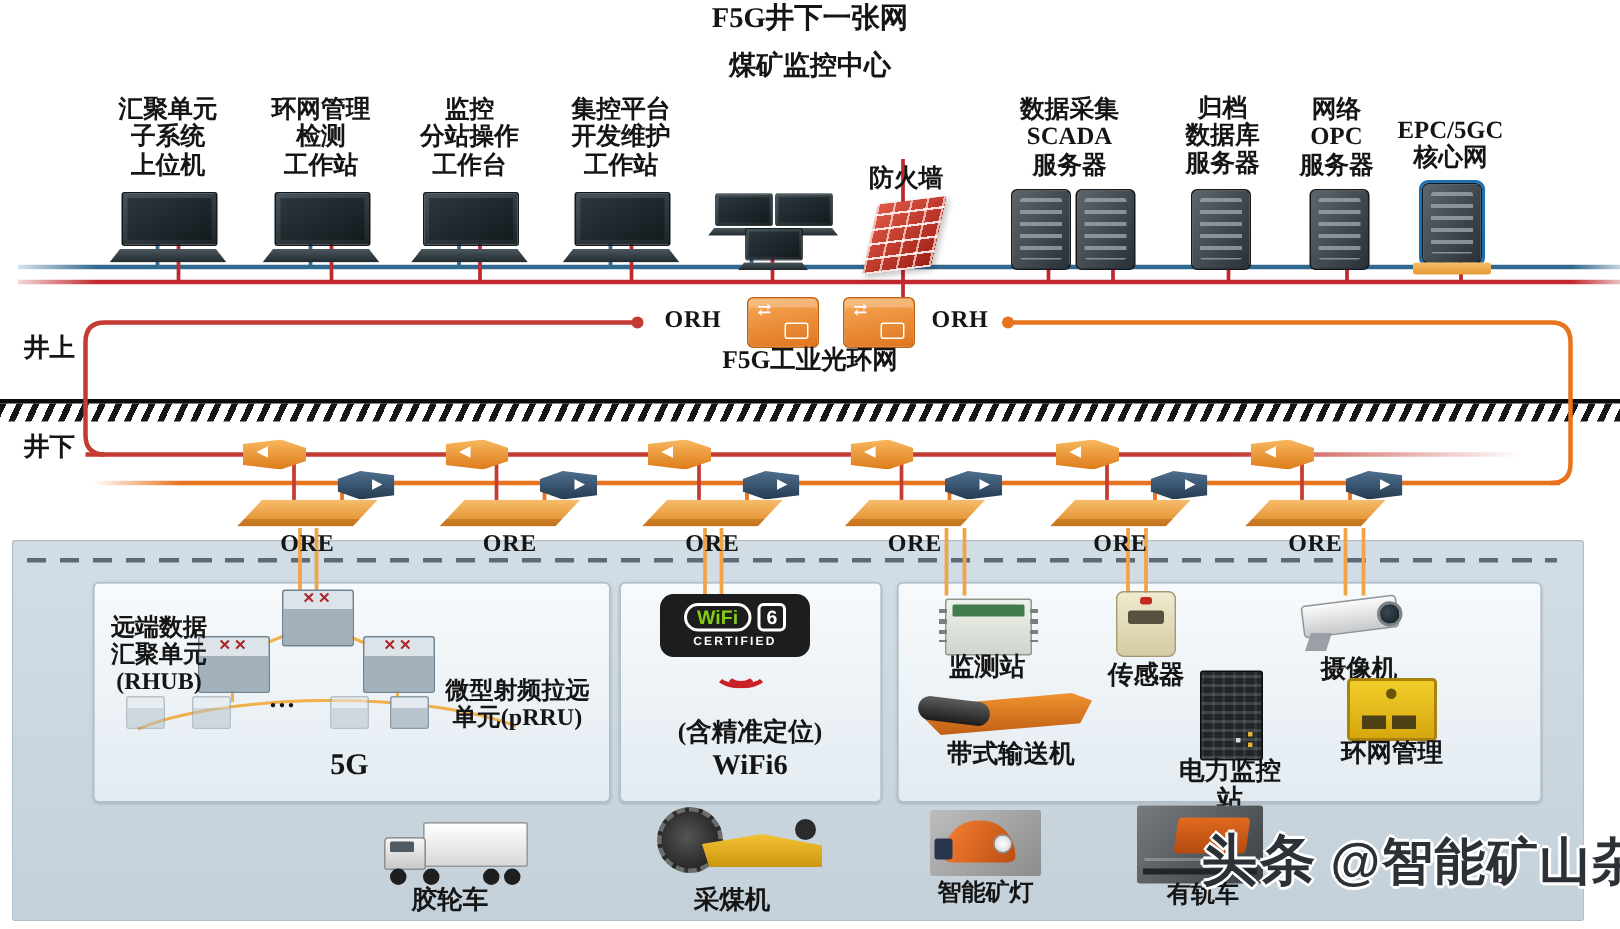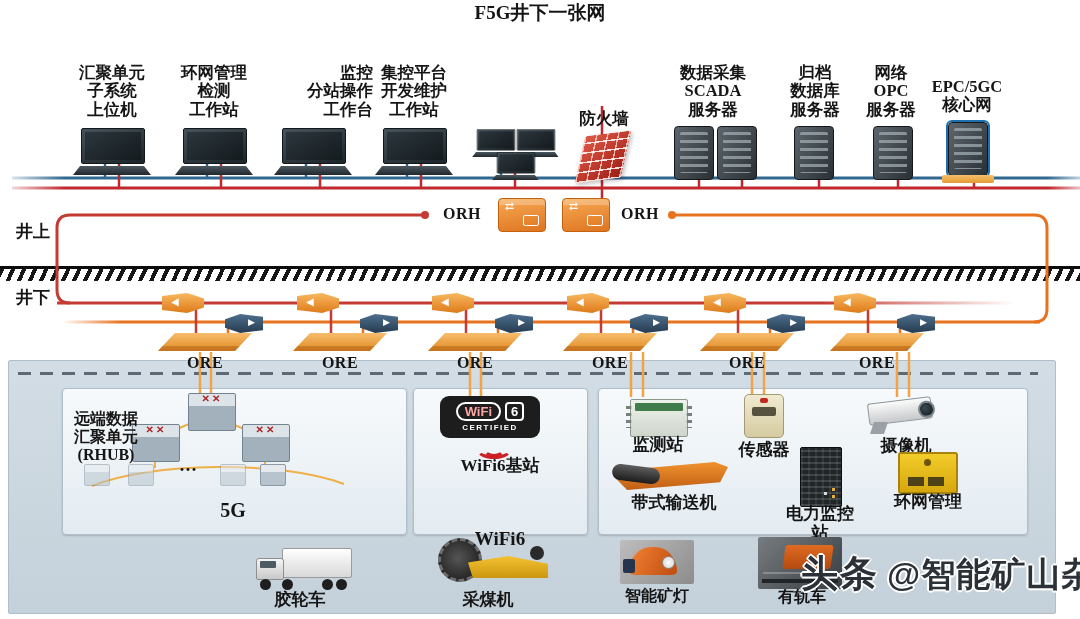--- a/index.html
+++ b/index.html
@@ -81,21 +81,21 @@
     color:#ab2428;font-size:10px;font-weight:700;letter-spacing:2px;}
   .cube-sm{width:24px;height:20px;border:1px solid #8a99a4;border-radius:2px;
     background:linear-gradient(#e4eaee 0 7px,#b7c4cd 7px);}
   .faint{opacity:.55;}
 
   
   .wifi-badge{width:100px;height:42px;background:#1d1d1d;border-radius:9px;z-index:4;
     display:flex;flex-direction:column;align-items:center;justify-content:center;gap:2px;
     font-family:"Liberation Sans",sans-serif;}
   .wifi-row{display:flex;align-items:center;gap:4px;}
-  .wifi-word{color:#fca5a5;font-size:13px;font-weight:700;border:2px solid #fff;border-radius:11px;padding:0 7px;line-height:15px;}
+  .wifi-word{color:#84cc16;font-size:13px;font-weight:700;border:2px solid #fff;border-radius:11px;padding:0 7px;line-height:15px;}
   .wifi-num{color:#fff;font-size:13px;font-weight:700;border:2px solid #fff;border-radius:4px;padding:0 4px;line-height:15px;}
   .wifi-cert{color:#fff;font-size:8px;font-weight:700;letter-spacing:1.5px;}
   .arc{position:absolute;border:3px solid rgba(0,0,0,0);border-bottom-color:#cb2026;border-radius:50%;}
 
   
   .mstation{width:56px;height:36px;background:linear-gradient(#eef2ec,#cfd6cd);border:1px solid #8d988d;border-radius:2px;}
   .mstation:before{content:"";position:absolute;left:4px;right:4px;top:3px;height:8px;background:#417d4a;border-radius:1px;}
   .mstation:after{content:"";position:absolute;left:-5px;top:6px;width:66px;height:22px;
     background:repeating-linear-gradient(#76817b 0 3px,rgba(0,0,0,0) 3px 7px);
     clip-path:polygon(0 0,8% 0,8% 100%,0 100%,0 0,100% 0,100% 100%,92% 100%,92% 0);}
@@ -157,38 +157,39 @@
   .wm-b{font-size:34px;font-weight:800;letter-spacing:1px;}
 
   svg.wires{position:absolute;left:0;top:0;z-index:3;pointer-events:none;}
 </style>
 </head>
 <body>
 
 <div class="stage">
 
   <div class="lbl title" style="left:390px;top:2px;width:300px;">F5G井下一张网</div>
+  <div class="lbl subtitle" style="left:390px;top:33px;width:300px;">煤矿监控中心</div>
 
   <div class="lbl" style="left:52px;top:64px;width:120px;">汇聚单元
 子系统
 上位机</div>
   <div class="lbl" style="left:154px;top:64px;width:120px;">环网管理
 检测
 工作站</div>
-  <div class="lbl" style="left:253px;top:64px;width:120px;text-align:right;">监控
+  <div class="lbl" style="left:253px;top:64px;width:120px;">监控
 分站操作
 工作台</div>
   <div class="lbl" style="left:354px;top:64px;width:120px;">集控平台
 开发维护
 工作站</div>
   <div class="lbl" style="left:544px;top:110px;width:120px;">防火墙</div>
   <div class="lbl" style="left:653px;top:64px;width:120px;">数据采集
 SCADA
 服务器</div>
-  <div class="lbl" style="left:755px;top:64px;width:120px;">归档
+  <div class="lbl" style="left:755px;top:64px;width:120px;font-family:Liberation Mono, monospace;">归档
 数据库
 服务器</div>
   <div class="lbl" style="left:831px;top:64px;width:120px;">网络
 OPC
 服务器</div>
   <div class="lbl" style="left:907px;top:78px;width:120px;">EPC/5GC
 核心网</div>
 
   <div class="icon laptop" style="left:73px;top:128px;">
       <div class="scr"></div>
@@ -223,20 +224,21 @@
   <div class="icon server" style="left:717px;top:126px;"></div>
   <div class="icon server" style="left:794px;top:126px;"></div>
   <div class="icon server" style="left:873px;top:126px;"></div>
   <div class="icon server epc" style="left:948px;top:122px;"></div>
   <div class="icon epc-base" style="left:942px;top:175px;"></div>
 
   <div class="lbl en" style="left:436px;top:205px;width:52px;">ORH</div>
   <div class="icon orh-box" style="left:498px;top:198px;"></div>
   <div class="icon orh-box" style="left:562px;top:198px;"></div>
   <div class="lbl en" style="left:614px;top:205px;width:52px;">ORH</div>
+  <div class="lbl big" style="left:430px;top:230px;width:220px;">F5G工业光环网</div>
 
   <div class="lbl" style="left:10px;top:222px;width:46px;font-size:17px;">井上</div>
   <div class="lbl" style="left:10px;top:288px;width:46px;font-size:17px;">井下</div>
   <div class="ground"></div>
 
   <div class="panel"></div>
   <div class="dashes"></div>
   <div class="wbox" style="left:62px;width:343px;"></div>
   <div class="wbox" style="left:413px;width:173px;"></div>
   <div class="wbox" style="left:598px;width:428px;"></div>
@@ -373,33 +375,35 @@
   <div class="icon cube x" style="left:132px;top:424px;"></div>
   <div class="icon cube x" style="left:242px;top:424px;"></div>
   <div class="lbl" style="left:60px;top:410px;width:92px;font-size:16px;">远端数据
 汇聚单元
 (RHUB)</div>
   <div class="icon cube-sm faint" style="left:84px;top:464px;"></div>
   <div class="icon cube-sm faint" style="left:128px;top:464px;"></div>
   <div class="lbl" style="left:168px;top:460px;width:40px;font-size:18px;font-weight:700;">···</div>
   <div class="icon cube-sm faint" style="left:220px;top:464px;"></div>
   <div class="icon cube-sm" style="left:260px;top:464px;"></div>
+  <div class="lbl" style="left:286px;top:452px;width:118px;font-size:16px;">微型射频拉远
+单元(pRRU)</div>
   <div class="lbl" style="left:198px;top:499px;width:70px;font-size:20px;font-weight:700;">5G</div>
 
   <div class="icon wifi-badge" style="left:440px;top:396px;">
     <div class="wifi-row">
       <span class="wifi-word">WiFi</span>
       <span class="wifi-num">6</span>
     </div>
     <span class="wifi-cert">CERTIFIED</span>
   </div>
   <div class="icon arc" style="left:475px;top:436px;width:32px;height:17px;"></div>
   <div class="icon arc" style="left:483px;top:441px;width:16px;height:10px;"></div>
-  <div class="lbl" style="left:420px;top:456px;width:160px;font-size:17px;">WiFi6基站</div>
-  <div class="lbl" style="left:455px;top:528px;width:90px;font-size:19px;font-weight:700;">WiFi6</div>
+  <div class="lbl" style="left:414px;top:478px;width:172px;font-size:17px;">(含精准定位)</div>
+  <div class="lbl" style="left:455px;top:500px;width:90px;font-size:19px;font-weight:700;">WiFi6</div>
 
   <div class="icon mstation" style="left:630px;top:399px;"></div>
   <div class="lbl" style="left:618px;top:435px;width:80px;font-size:17px;">监测站</div>
   <div class="icon sensor" style="left:744px;top:394px;"></div>
   <div class="lbl" style="left:724px;top:440px;width:80px;font-size:17px;">传感器</div>
   <div class="icon" style="left:868px;top:400px;width:80px;height:36px;">
     <div class="cam-body"></div>
       <div class="cam-mount"></div>
   </div>
   <div class="lbl" style="left:866px;top:436px;width:80px;font-size:17px;">摄像机</div>

